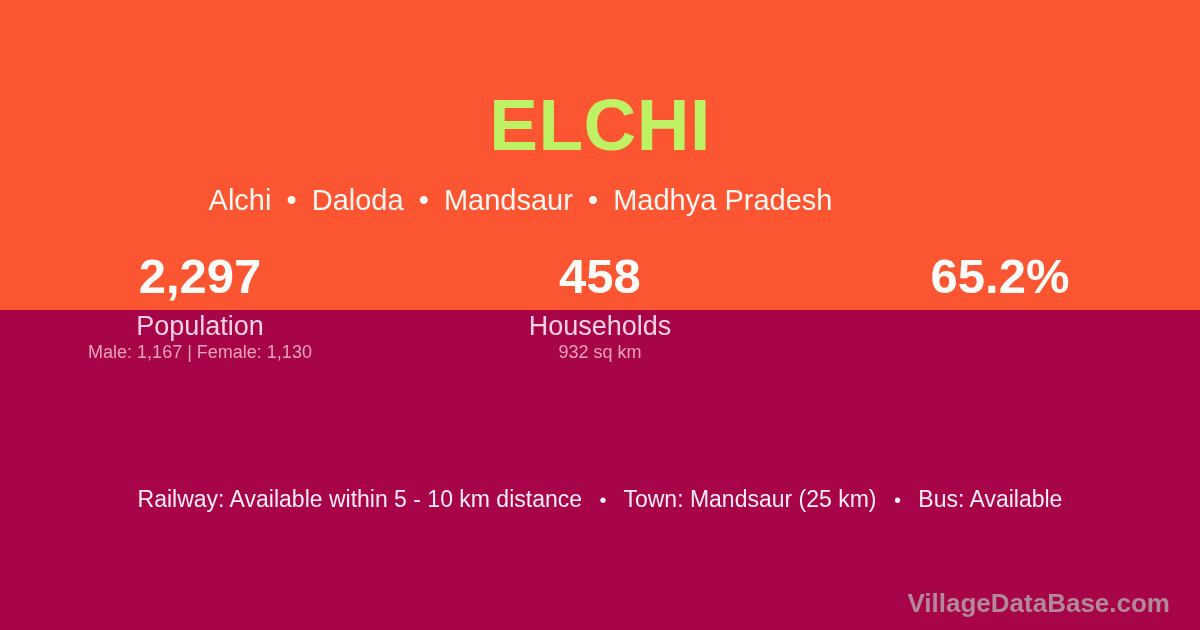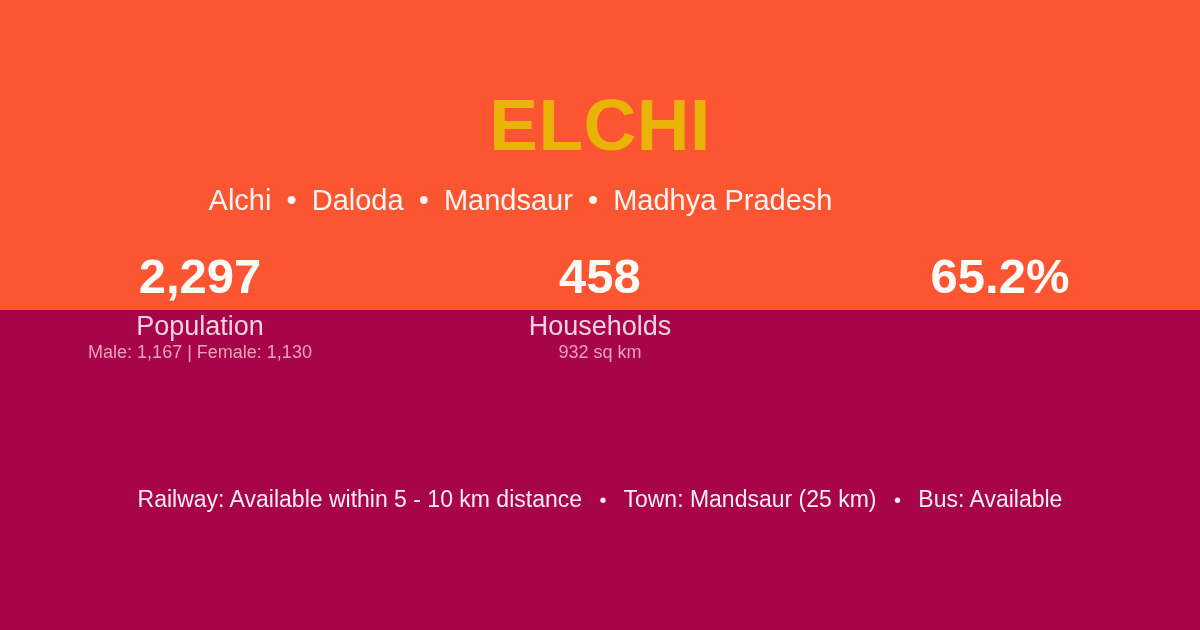--- a/index.html
+++ b/index.html
@@ -36,21 +36,21 @@
   .village-title {
     position: absolute;
     left: 0;
     top: 80px;
     width: 1200px;
     text-align: center;
     font-size: 73px;
     line-height: 90px;
     font-weight: 700;
     letter-spacing: 0.5px;
-    color: #eab308;
+    color: #bef264;
     white-space: nowrap;
   }
 
   
   .village-breadcrumb {
     position: absolute;
     left: 0;
     top: 180px;
     width: 1041px;
     text-align: center;
@@ -176,14 +176,15 @@
   </div>
 
   <div class="amenities-line">
     <span>Railway: Available within 5 - 10 km distance</span>
     <span class="amenity-sep">•</span>
     <span>Town: Mandsaur (25 km)</span>
     <span class="amenity-sep">•</span>
     <span>Bus: Available</span>
   </div>
 
+  <div class="footer-brand">VillageDataBase.com</div>
 
 </div>
 
 </body></html>

